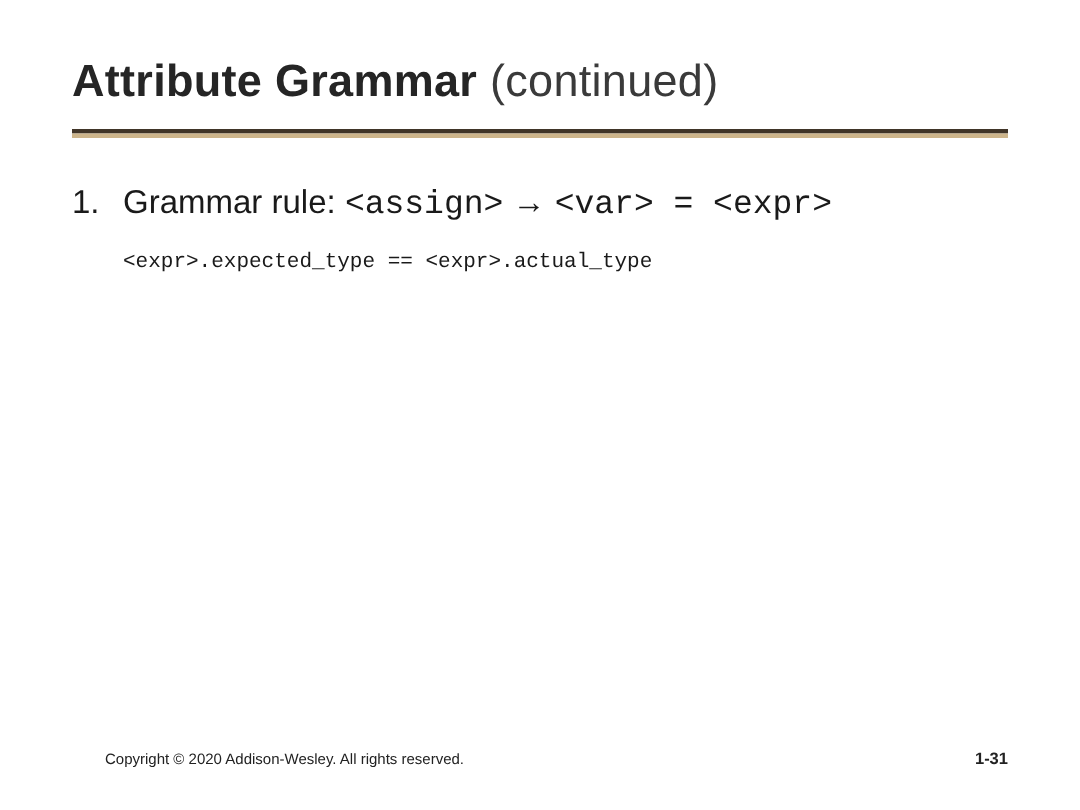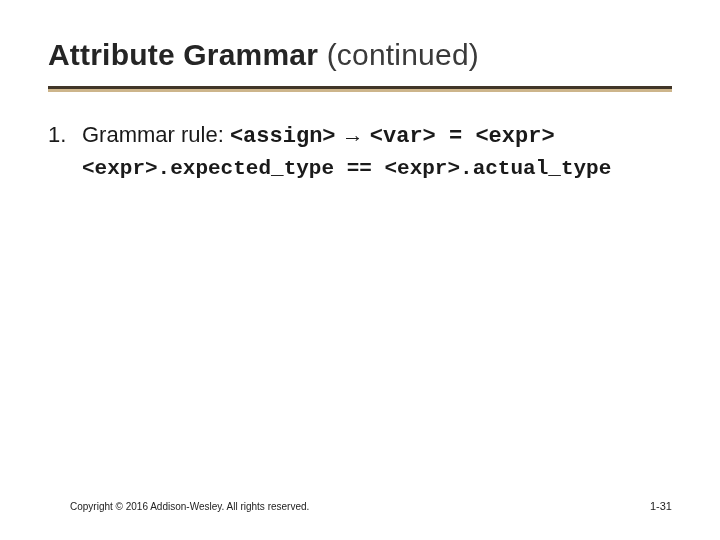--- a/index.html
+++ b/index.html
@@ -60,46 +60,47 @@
   }
   .li {
     display: flex;
     gap: 10px;
   }
   .num {
     min-width: 24px;
   }
   .code {
     font-family: "Courier New", Courier, monospace;
-    font-weight: 700;
+    font-weight: 400;
   }
   .semantic {
     margin-top: 28px;
     margin-left: 34px;
   }
   .semantic-line {
-    margin-top: 0;
+    margin-top: 12px;
     margin-left: 34px;
-    font-size: 21px;
+    font-size: 14px;
   }
   .footer-left {
     position: absolute;
     left: 70px;
     bottom: 28px;
     font-size: 10px;
     font-family: Arial, sans-serif;
     color: #222;
   }
   .footer-right {
     position: absolute;
     right: 48px;
     bottom: 28px;
     font-size: 11px;
     font-family: Arial, sans-serif;
     color: #222;
+    font-weight: bold;
   }
   .arrow {
     font-family: Arial, sans-serif;
   }
 </style>
 </head>
 <body>
 
 <div class="slide">
 
@@ -118,16 +119,16 @@
         <span>Grammar rule:</span>
         <span class="code">&lt;assign&gt;</span>
         <span class="code arrow">→</span>
         <span class="code">&lt;var&gt; = &lt;expr&gt;</span>
       </span>
     </div>
 
     <div class="semantic-line code">&lt;expr&gt;.expected_type == &lt;expr&gt;.actual_type</div>
   </div>
 
-  <div class="footer-left">Copyright © 2016 Addison-Wesley. All rights reserved.</div>
+  <div class="footer-left">Copyright © 2020 Addison-Wesley. All rights reserved.</div>
   <div class="footer-right">1-31</div>
 
 </div>
 
 </body></html>

